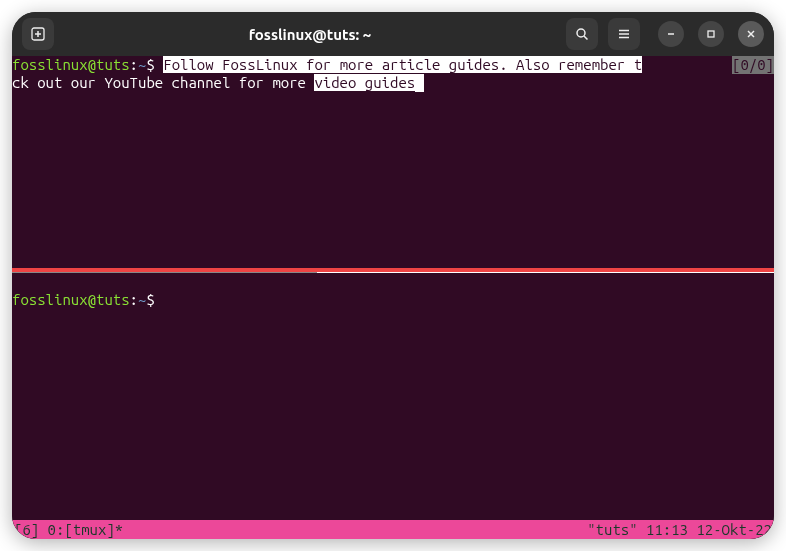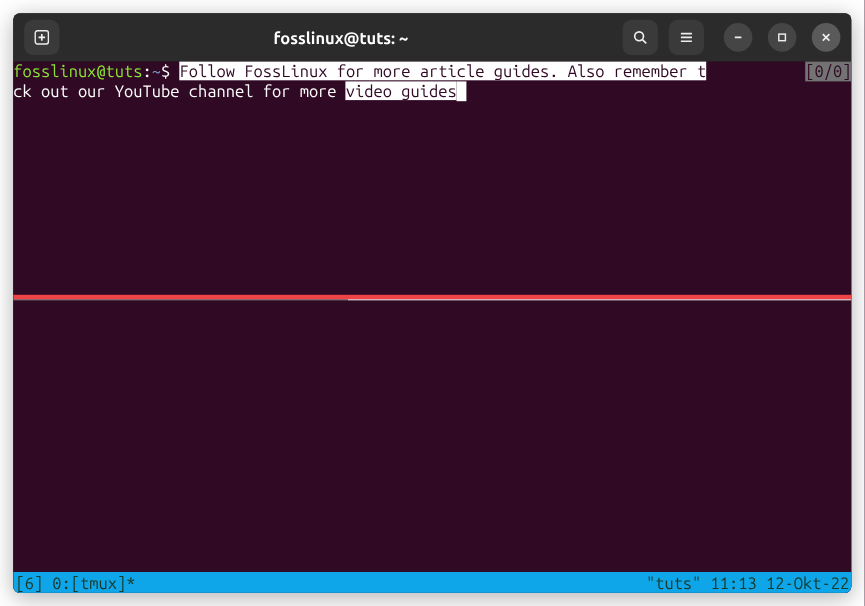--- a/index.html
+++ b/index.html
@@ -8,21 +8,21 @@
       height: 551px;
       background: #ffffff;
       font-family: 'Ubuntu Mono', 'DejaVu Sans Mono', monospace;
       position: relative;
       padding: 12px;
     }
     .window {
       width: 762px;
       height: 527px;
       background: #1a1a1a;
-      border-radius: 6px;
+      border-radius: 24px;
       overflow: hidden;
       box-shadow: 0 4px 20px rgba(0,0,0,0.3);
       display: flex;
       flex-direction: column;
     }
     .titlebar {
       height: 44px;
       background: #2b2b2b;
       display: flex;
       align-items: center;
@@ -112,21 +112,21 @@
       width: 9px;
       height: 18px;
       vertical-align: bottom;
     }
     .divider-active {
       height: 1px;
       background: linear-gradient(to right, #888 0%, #888 40%, #fff 40%, #fff 100%);
     }
     .statusbar {
       height: 19px;
-      background: #0ea5e9;
+      background: #ec4899;
       color: #1a3a2a;
       display: flex;
       font-size: 15px;
       line-height: 19px;
       padding: 0 2px;
     }
     .status-left { flex: 1; white-space: pre; }
     .status-right { white-space: pre; }
     svg { display: block; }
   </style>
@@ -179,19 +179,20 @@
   </div>
 
   <div class="terminal-body">
     <div class="pane pane-top">
       <div class="term-line"><span class="prompt-user">fosslinux@tuts</span><span class="prompt-sep">:</span><span class="prompt-path">~</span><span class="prompt-dollar">$</span><span> </span><span class="highlighted">Follow FossLinux for more article guides. Also remember t</span><span class="search-indicator">[0/0]</span></div>
       <div class="term-line"><span>ck out our YouTube channel for more </span><span class="highlighted">video guides</span><span class="cursor-block"></span></div>
     </div>
     <div class="divider-active"></div>
     <div class="pane pane-bottom">
       <div class="term-line" style="height:18px"></div>
+      <div class="term-line"><span class="prompt-user">fosslinux@tuts</span><span class="prompt-sep">:</span><span class="prompt-path">~</span><span class="prompt-dollar">$</span></div>
     </div>
     <div class="statusbar">
       <div class="status-left">[6] 0:[tmux]*</div>
       <div class="status-right">"tuts" 11:13 12-Okt-22</div>
     </div>
   </div>
 </div>
 
 </body></html>

